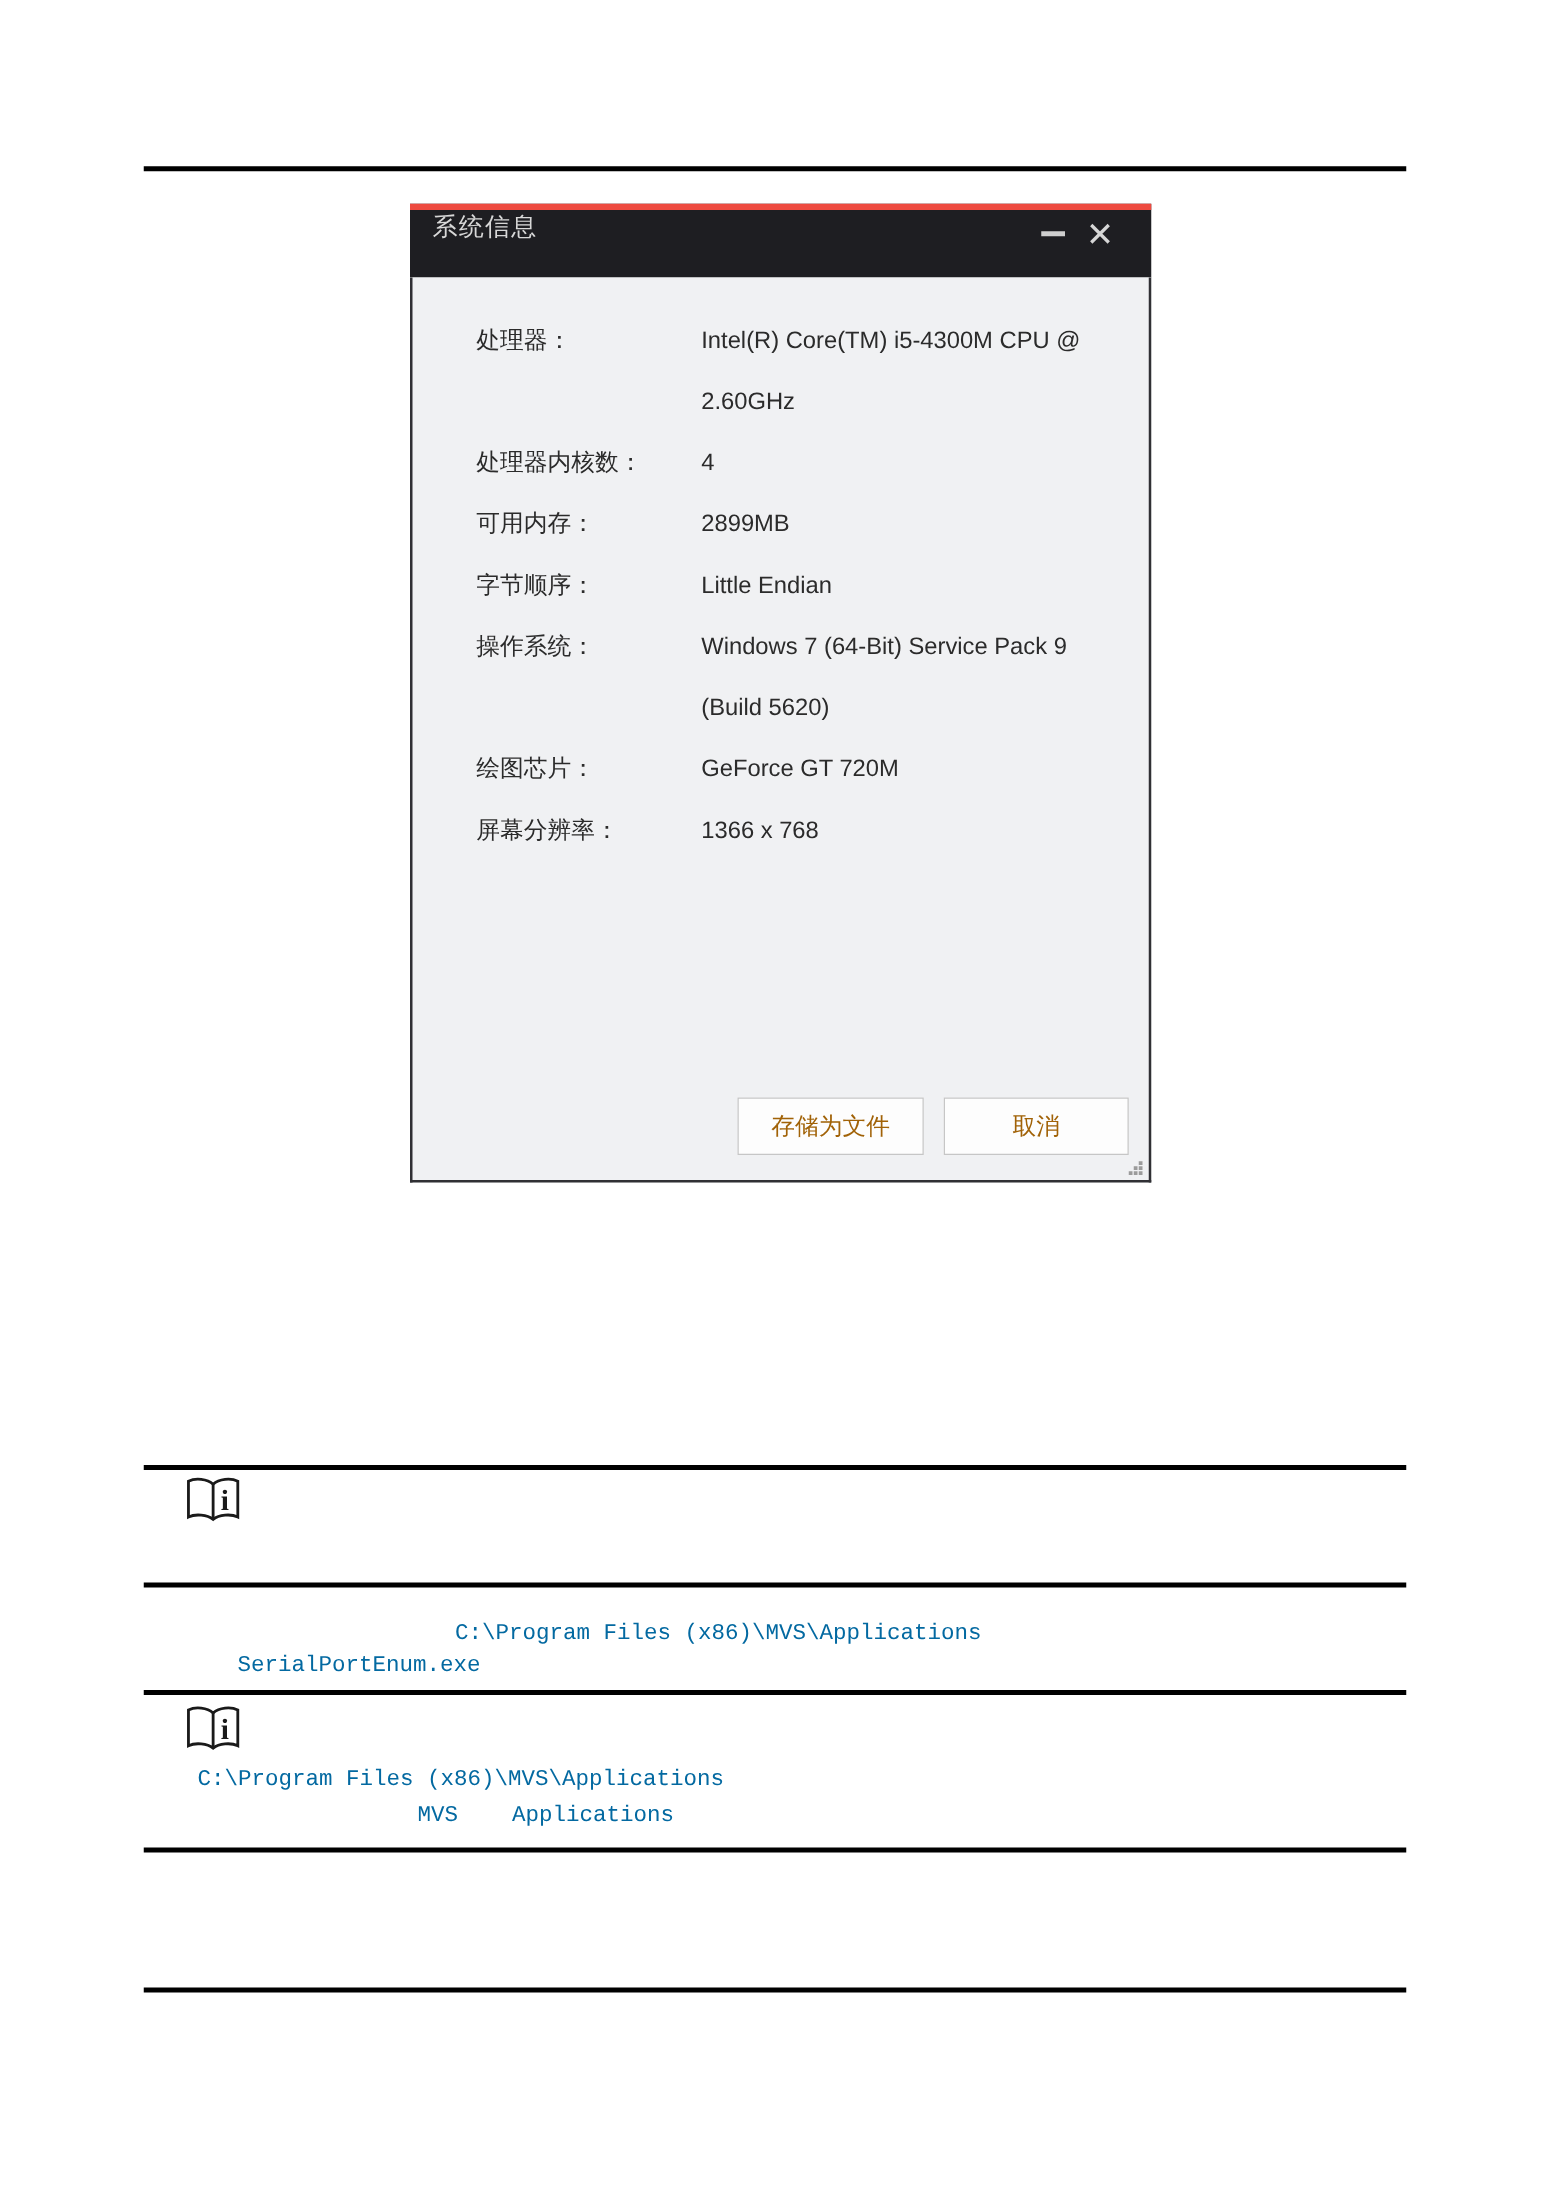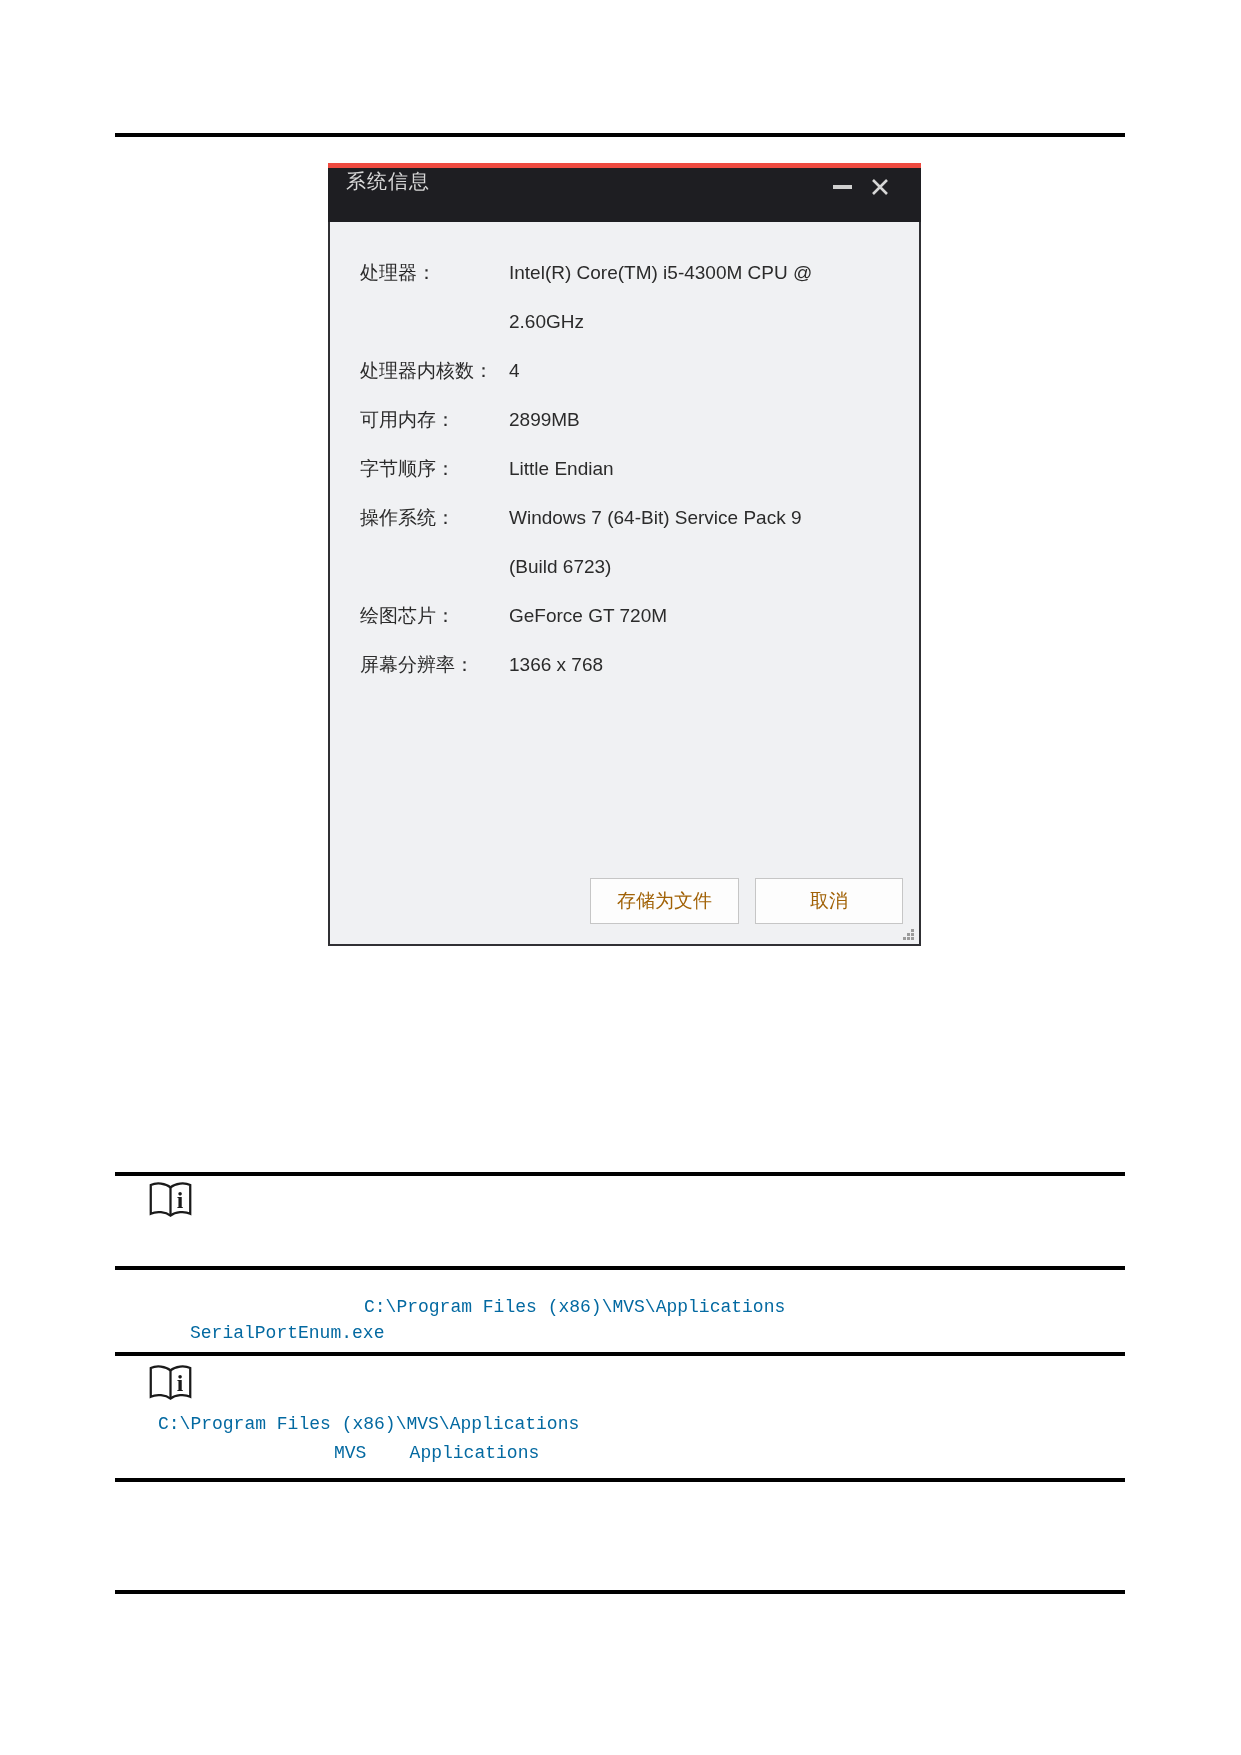--- a/index.html
+++ b/index.html
@@ -46,28 +46,29 @@
     cursor:default;
   }
   .win-btn.close { margin-right:22px; }
   .min-bar { width:19px; height:4px; background:#cfcfcf; }
 
   .content {
     position:absolute; top:59px; left:0; right:0; bottom:0;
     background:#f0f1f3;
     border:2px solid #303034;
     border-top:none;
+    padding-left:21px;
   }
   .rows { padding-top:26px; }
   .row { display:flex; font-size:19px; color:#2b2b2b; }
   .row-label {
     flex:0 0 149px; margin-left:30px;
     line-height:49px; white-space:nowrap;
   }
-  .row-value { flex:1; }
+  .row-value { flex:1;margin-left:31px; }
   .vline { line-height:49px; white-space:nowrap; }
 
   .btn {
     position:absolute; top:656px; height:46px;
     background:#fdfdfd;
     border:1px solid #c6c6c6;
     font-family:inherit; font-size:19px; color:#a16207;
     text-align:center;
   }
   .btn-save   { left:260px; width:149px; }
@@ -138,21 +139,21 @@
         <div class="row-label">字节顺序：</div>
         <div class="row-value">
           <div class="vline">Little Endian</div>
         </div>
       </div>
 
       <div class="row">
         <div class="row-label">操作系统：</div>
         <div class="row-value">
           <div class="vline">Windows 7 (64-Bit) Service Pack 9</div>
-          <div class="vline">(Build 6723)</div>
+          <div class="vline">(Build 5620)</div>
         </div>
       </div>
 
       <div class="row">
         <div class="row-label">绘图芯片：</div>
         <div class="row-value">
           <div class="vline">GeForce GT 720M</div>
         </div>
       </div>
 

